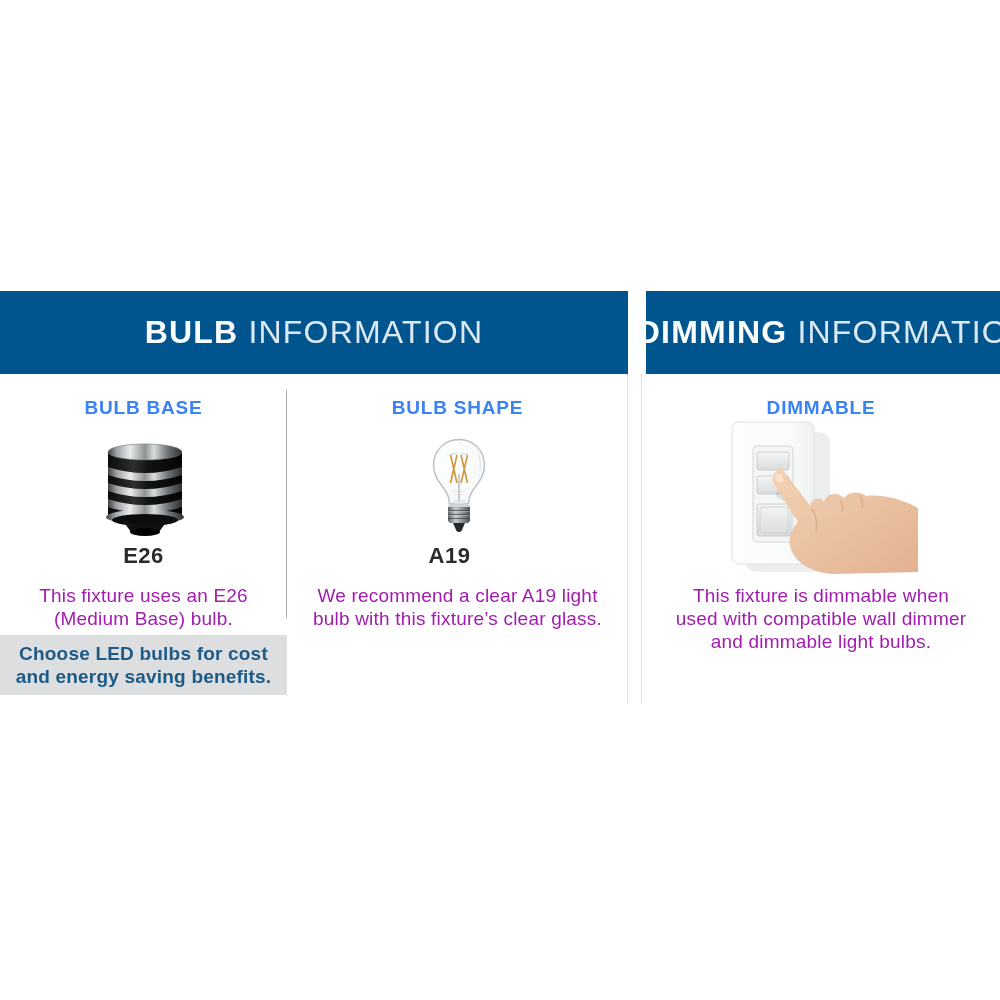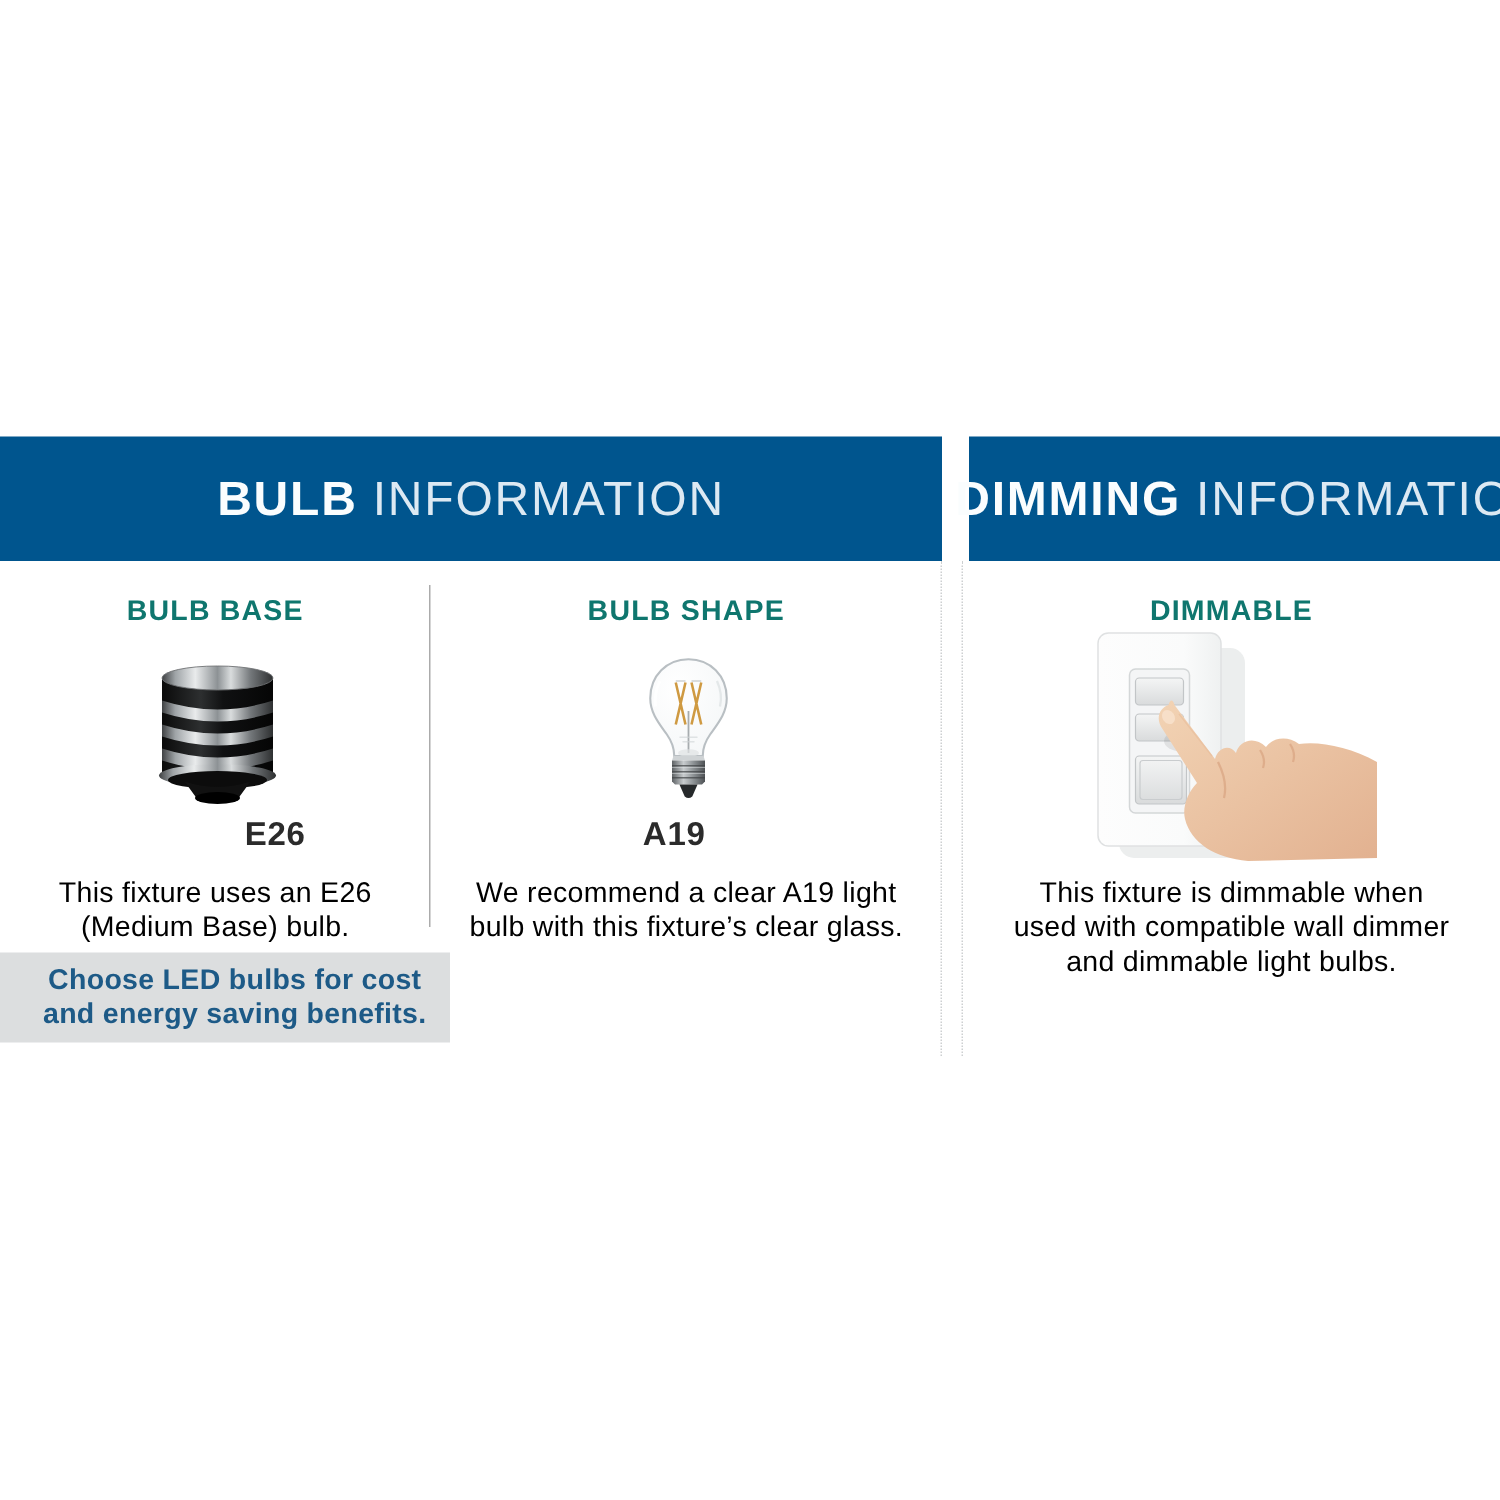--- a/index.html
+++ b/index.html
@@ -12,35 +12,35 @@
     display:flex;align-items:center;justify-content:center;
     font-size:32px;letter-spacing:1.2px;white-space:nowrap;
   }
   #bar-bulb{left:0;width:628px;}
   #bar-dimming{left:646px;width:377px;}
   .header-bold{font-weight:bold;color:#fafdfe;margin-right:10px;}
   .header-regular{font-weight:normal;color:#dce9f3;}
 
   .col-heading{
     position:absolute;top:397px;text-align:center;font-weight:bold;
-    font-size:19px;letter-spacing:0.8px;color:#0f766e;white-space:nowrap;
+    font-size:19px;letter-spacing:0.8px;color:#3b82f6;white-space:nowrap;
   }
   .bulb-label{
     position:absolute;top:543px;text-align:center;font-weight:bold;
     font-size:22px;letter-spacing:0.5px;color:#2b2b2b;
   }
   .desc{
     position:absolute;top:584px;text-align:center;font-size:19px;
-    line-height:23px;color:#000000;letter-spacing:0.2px;
+    line-height:23px;color:#a21caf;letter-spacing:0.2px;
   }
   .desc div{white-space:nowrap;}
   .note-box{
     position:absolute;left:0;top:635px;width:287px;height:60px;background:#dcdedf;
     display:flex;flex-direction:column;justify-content:center;text-align:center;
-    color:#1d5a87;font-weight:bold;font-size:19px;line-height:23px;letter-spacing:0.2px;padding-left:13px;
+    color:#1d5a87;font-weight:bold;font-size:19px;line-height:23px;letter-spacing:0.2px;
   }
   .note-box div{white-space:nowrap;}
   .col-divider{position:absolute;left:286px;top:390px;width:1px;height:228px;background:#ababab;}
   .dotted-divider{position:absolute;top:374px;height:330px;width:0;border-right:1px dotted #cdd0d1;}
   #dot-left{left:627px;}
   #dot-right{left:641px;}
   .fig{position:absolute;}
   #fig-e26{left:99px;top:441px;width:92px;height:96px;}
   #fig-a19{left:426px;top:438px;width:66px;height:98px;}
   #fig-dimmer{left:720px;top:416px;width:198px;height:162px;}
@@ -87,21 +87,21 @@
     <ellipse cx="46" cy="11" rx="37" ry="8" fill="url(#mh)" stroke="#6f7274" stroke-width="0.6"></ellipse>
     <path d="M9,26 q37,12 74,0 v8 q-37,12 -74,0 z" fill="url(#mh)"></path>
     <path d="M9,42 q37,12 74,0 v8 q-37,12 -74,0 z" fill="url(#mh)"></path>
     <path d="M9,58 q37,12 74,0 v8 q-37,12 -74,0 z" fill="url(#mh)"></path>
     <ellipse cx="46" cy="76" rx="39" ry="7.5" fill="url(#mh)"></ellipse>
     <ellipse cx="46" cy="79" rx="33" ry="6" fill="#0c0c0c"></ellipse>
     <path d="M24,80 q22,7 44,0 l-8,11 q-14,6 -28,0 z" fill="#111111"></path>
     <ellipse cx="46" cy="91" rx="15" ry="4" fill="#000000"></ellipse>
   </svg>
 
-  <div class="bulb-label" style="left:0;width:287px;padding-left:40px;">E26</div>
+  <div class="bulb-label" style="left:0;width:287px;">E26</div>
 
   <div class="desc" style="left:0;width:287px;">
     <div>This fixture uses an E26</div>
     <div>(Medium Base) bulb.</div>
   </div>
 
   <div class="note-box">
     <div>Choose LED bulbs for cost</div>
     <div>and energy saving benefits.</div>
   </div>

